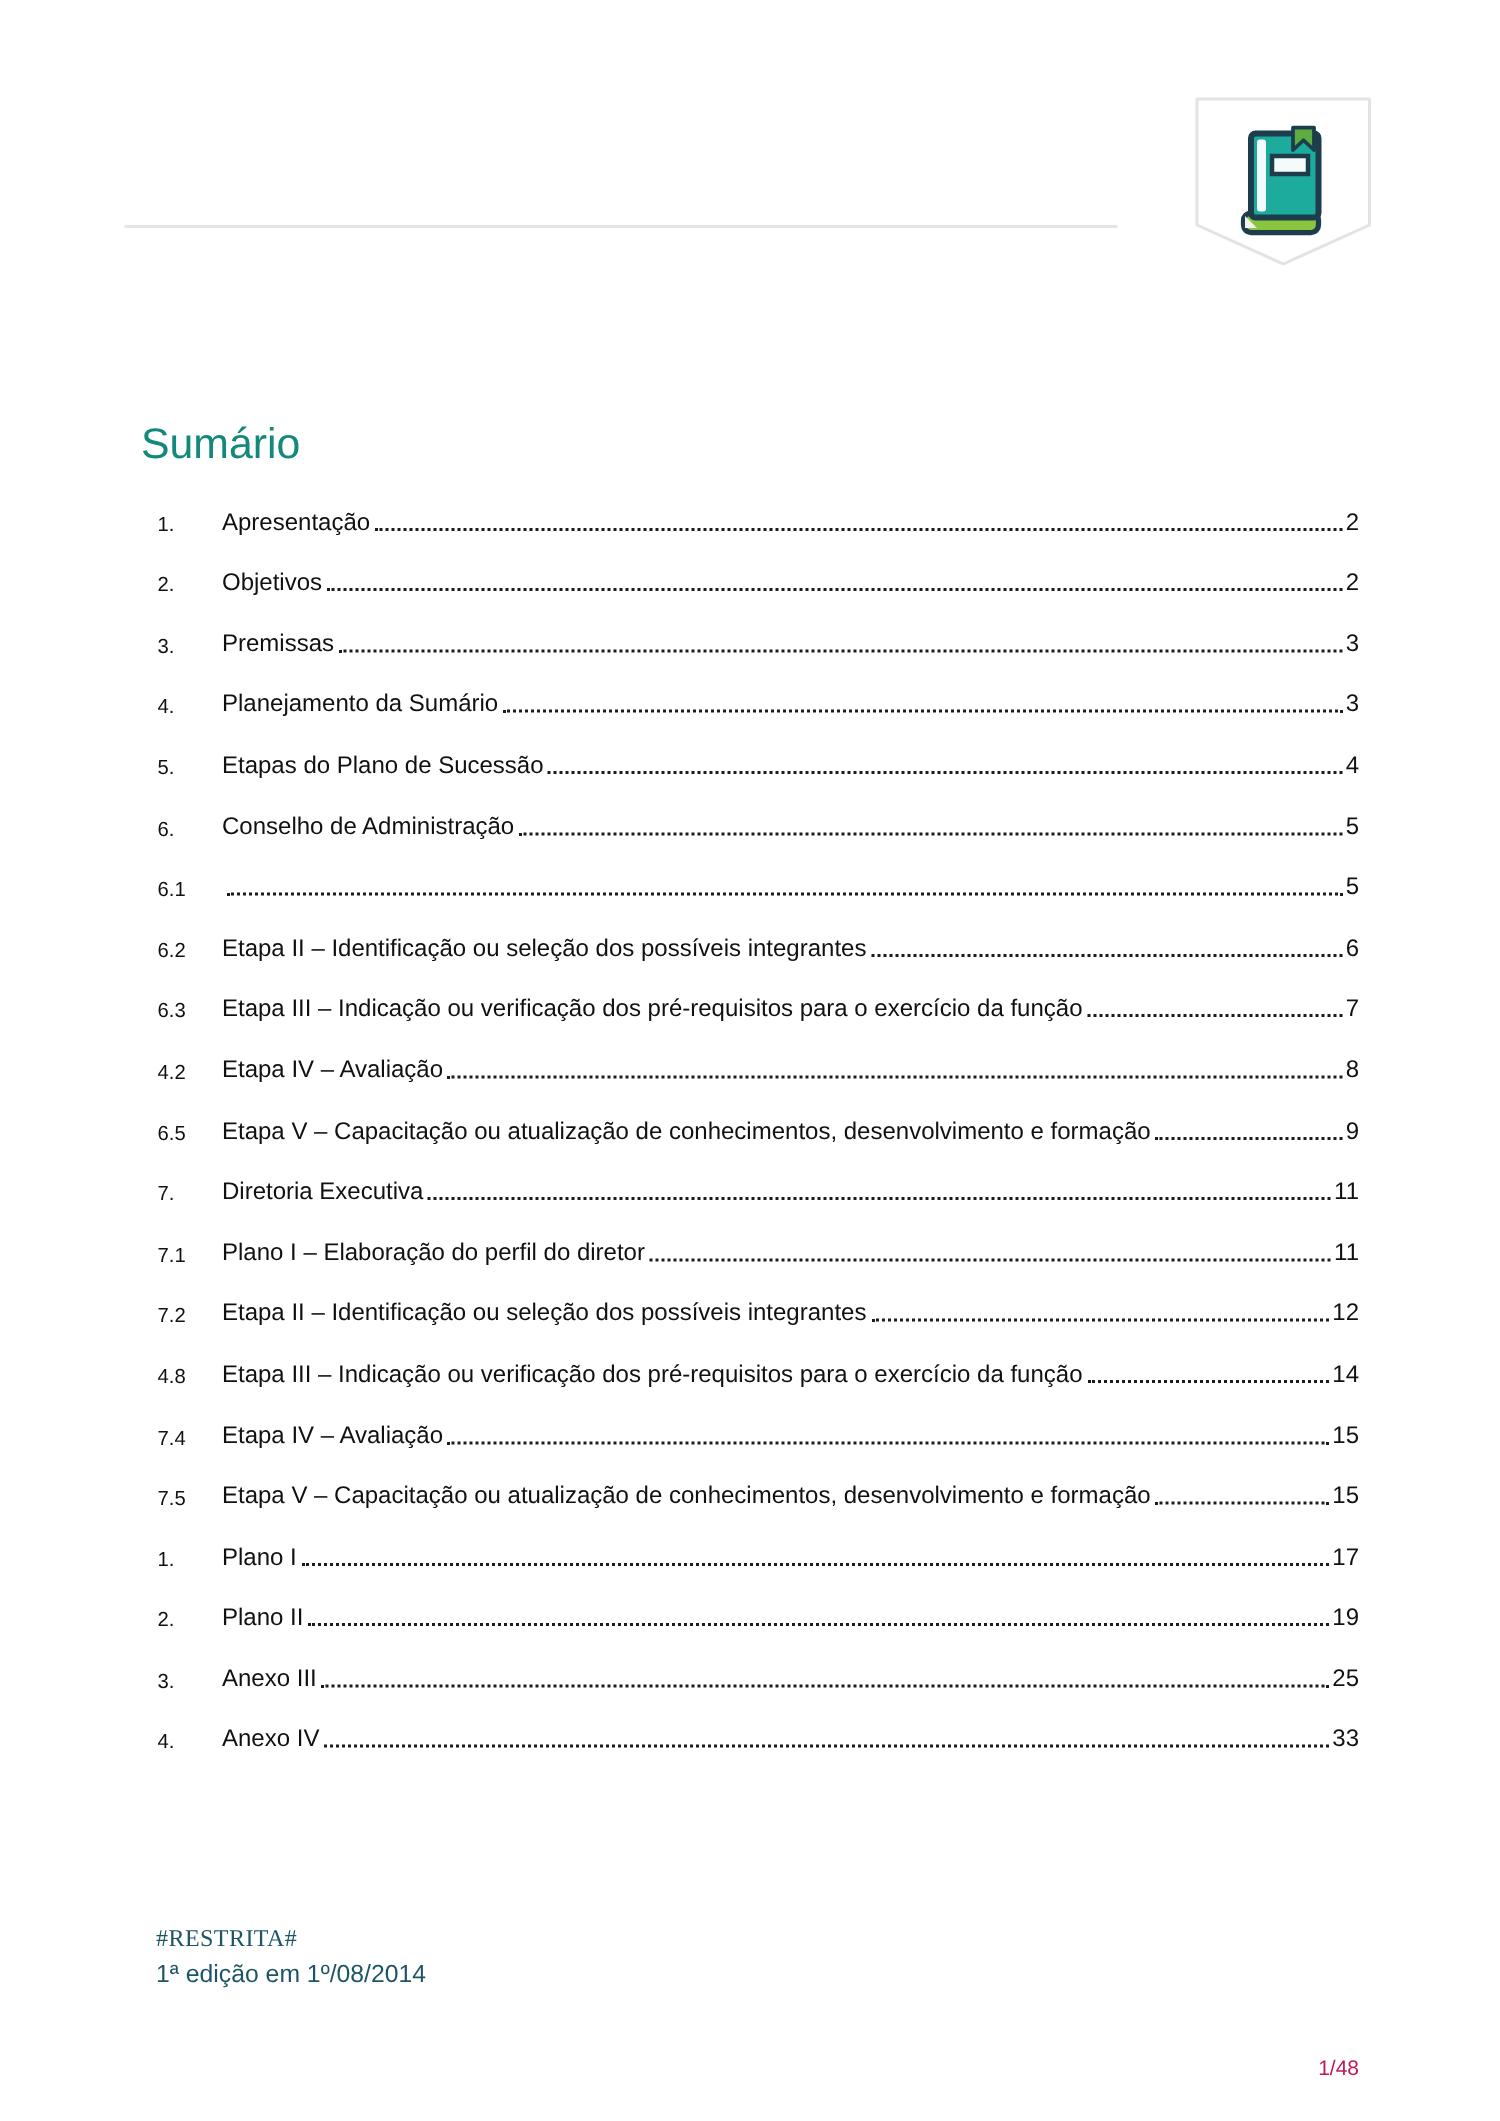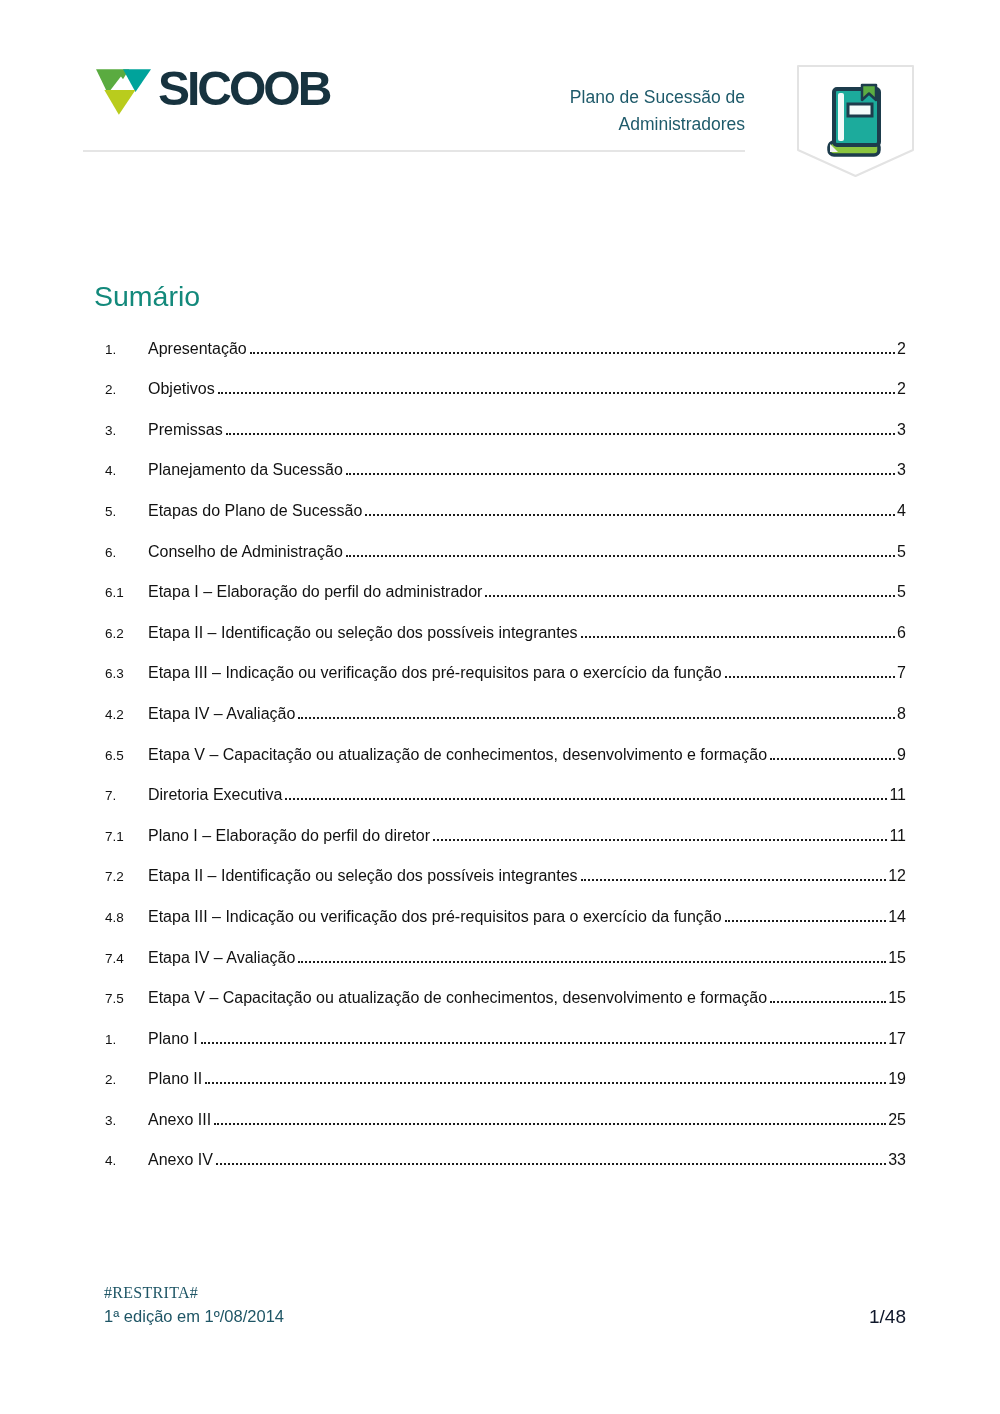--- a/index.html
+++ b/index.html
@@ -49,43 +49,30 @@
   .footer-restrita{
     position:absolute;left:104px;top:1284px;
     font-family:"Liberation Serif", serif;
     font-size:16px;letter-spacing:.3px;color:var(--footer);
   }
   .footer-edition{
     position:absolute;left:104px;top:1307px;
     font-size:16.5px;color:var(--footer);text-align:center;
   }
   .footer-page{
-    position:absolute;right:94px;top:1306px;
-    font-size:19px;color:#0f172a;
+    position:absolute;right:94px;top:1370px;
+    font-size:14px;color:#be185d;
   }
 </style>
 </head>
 <body>
 
 <div class="page">
 
-  <div class="logo">
-    <svg class="logo-mark" viewBox="0 0 54 44">
-      <polygon points="1,0 33,0 15,29" style="fill:var(--logo_green)"></polygon>
-      <polygon points="27,0 54,0 39,22" style="fill:var(--logo_teal)"></polygon>
-      <polygon points="9,20 39,20 23,44" style="fill:var(--logo_lime)"></polygon>
-      <polygon points="25,7 35,20 15,20" fill="#ffffff"></polygon>
-    </svg>
-    <div class="logo-text">SICOOB</div>
-  </div>
-
-  <div class="doc-title">
-    <div>Plano de Sucessão de</div>
-    <div>Administradores</div>
-  </div>
+
 
   <div class="header-rule"></div>
 
   <svg class="badge" viewBox="0 0 119 115">
 
     <path d="M2,2 H117 V86 L59.5,112 L2,86 Z" fill="#ffffff" stroke="#e3e3e3" stroke-width="2" stroke-linejoin="round"></path>
 
     <g>
 
       <rect x="33" y="78" width="50" height="13" rx="5" style="fill:var(--book_pages);stroke:var(--book_outline)" stroke-width="3.5"></rect>
@@ -120,42 +107,41 @@
 
     <div class="toc-row">
       <span class="toc-num">3.</span>
       <span class="toc-label">Premissas</span>
       <span class="toc-leader"></span>
       <span class="toc-page">3</span>
     </div>
 
     <div class="toc-row">
       <span class="toc-num">4.</span>
-      <span class="toc-label">Planejamento da Sucessão</span>
+      <span class="toc-label">Planejamento da Sumário</span>
       <span class="toc-leader"></span>
       <span class="toc-page">3</span>
     </div>
 
     <div class="toc-row">
       <span class="toc-num">5.</span>
       <span class="toc-label">Etapas do Plano de Sucessão</span>
       <span class="toc-leader"></span>
       <span class="toc-page">4</span>
     </div>
 
     <div class="toc-row">
       <span class="toc-num">6.</span>
       <span class="toc-label">Conselho de Administração</span>
       <span class="toc-leader"></span>
       <span class="toc-page">5</span>
     </div>
 
     <div class="toc-row">
       <span class="toc-num">6.1</span>
-      <span class="toc-label">Etapa I – Elaboração do perfil do administrador</span>
       <span class="toc-leader"></span>
       <span class="toc-page">5</span>
     </div>
 
     <div class="toc-row">
       <span class="toc-num">6.2</span>
       <span class="toc-label">Etapa II – Identificação ou seleção dos possíveis integrantes</span>
       <span class="toc-leader"></span>
       <span class="toc-page">6</span>
     </div>

